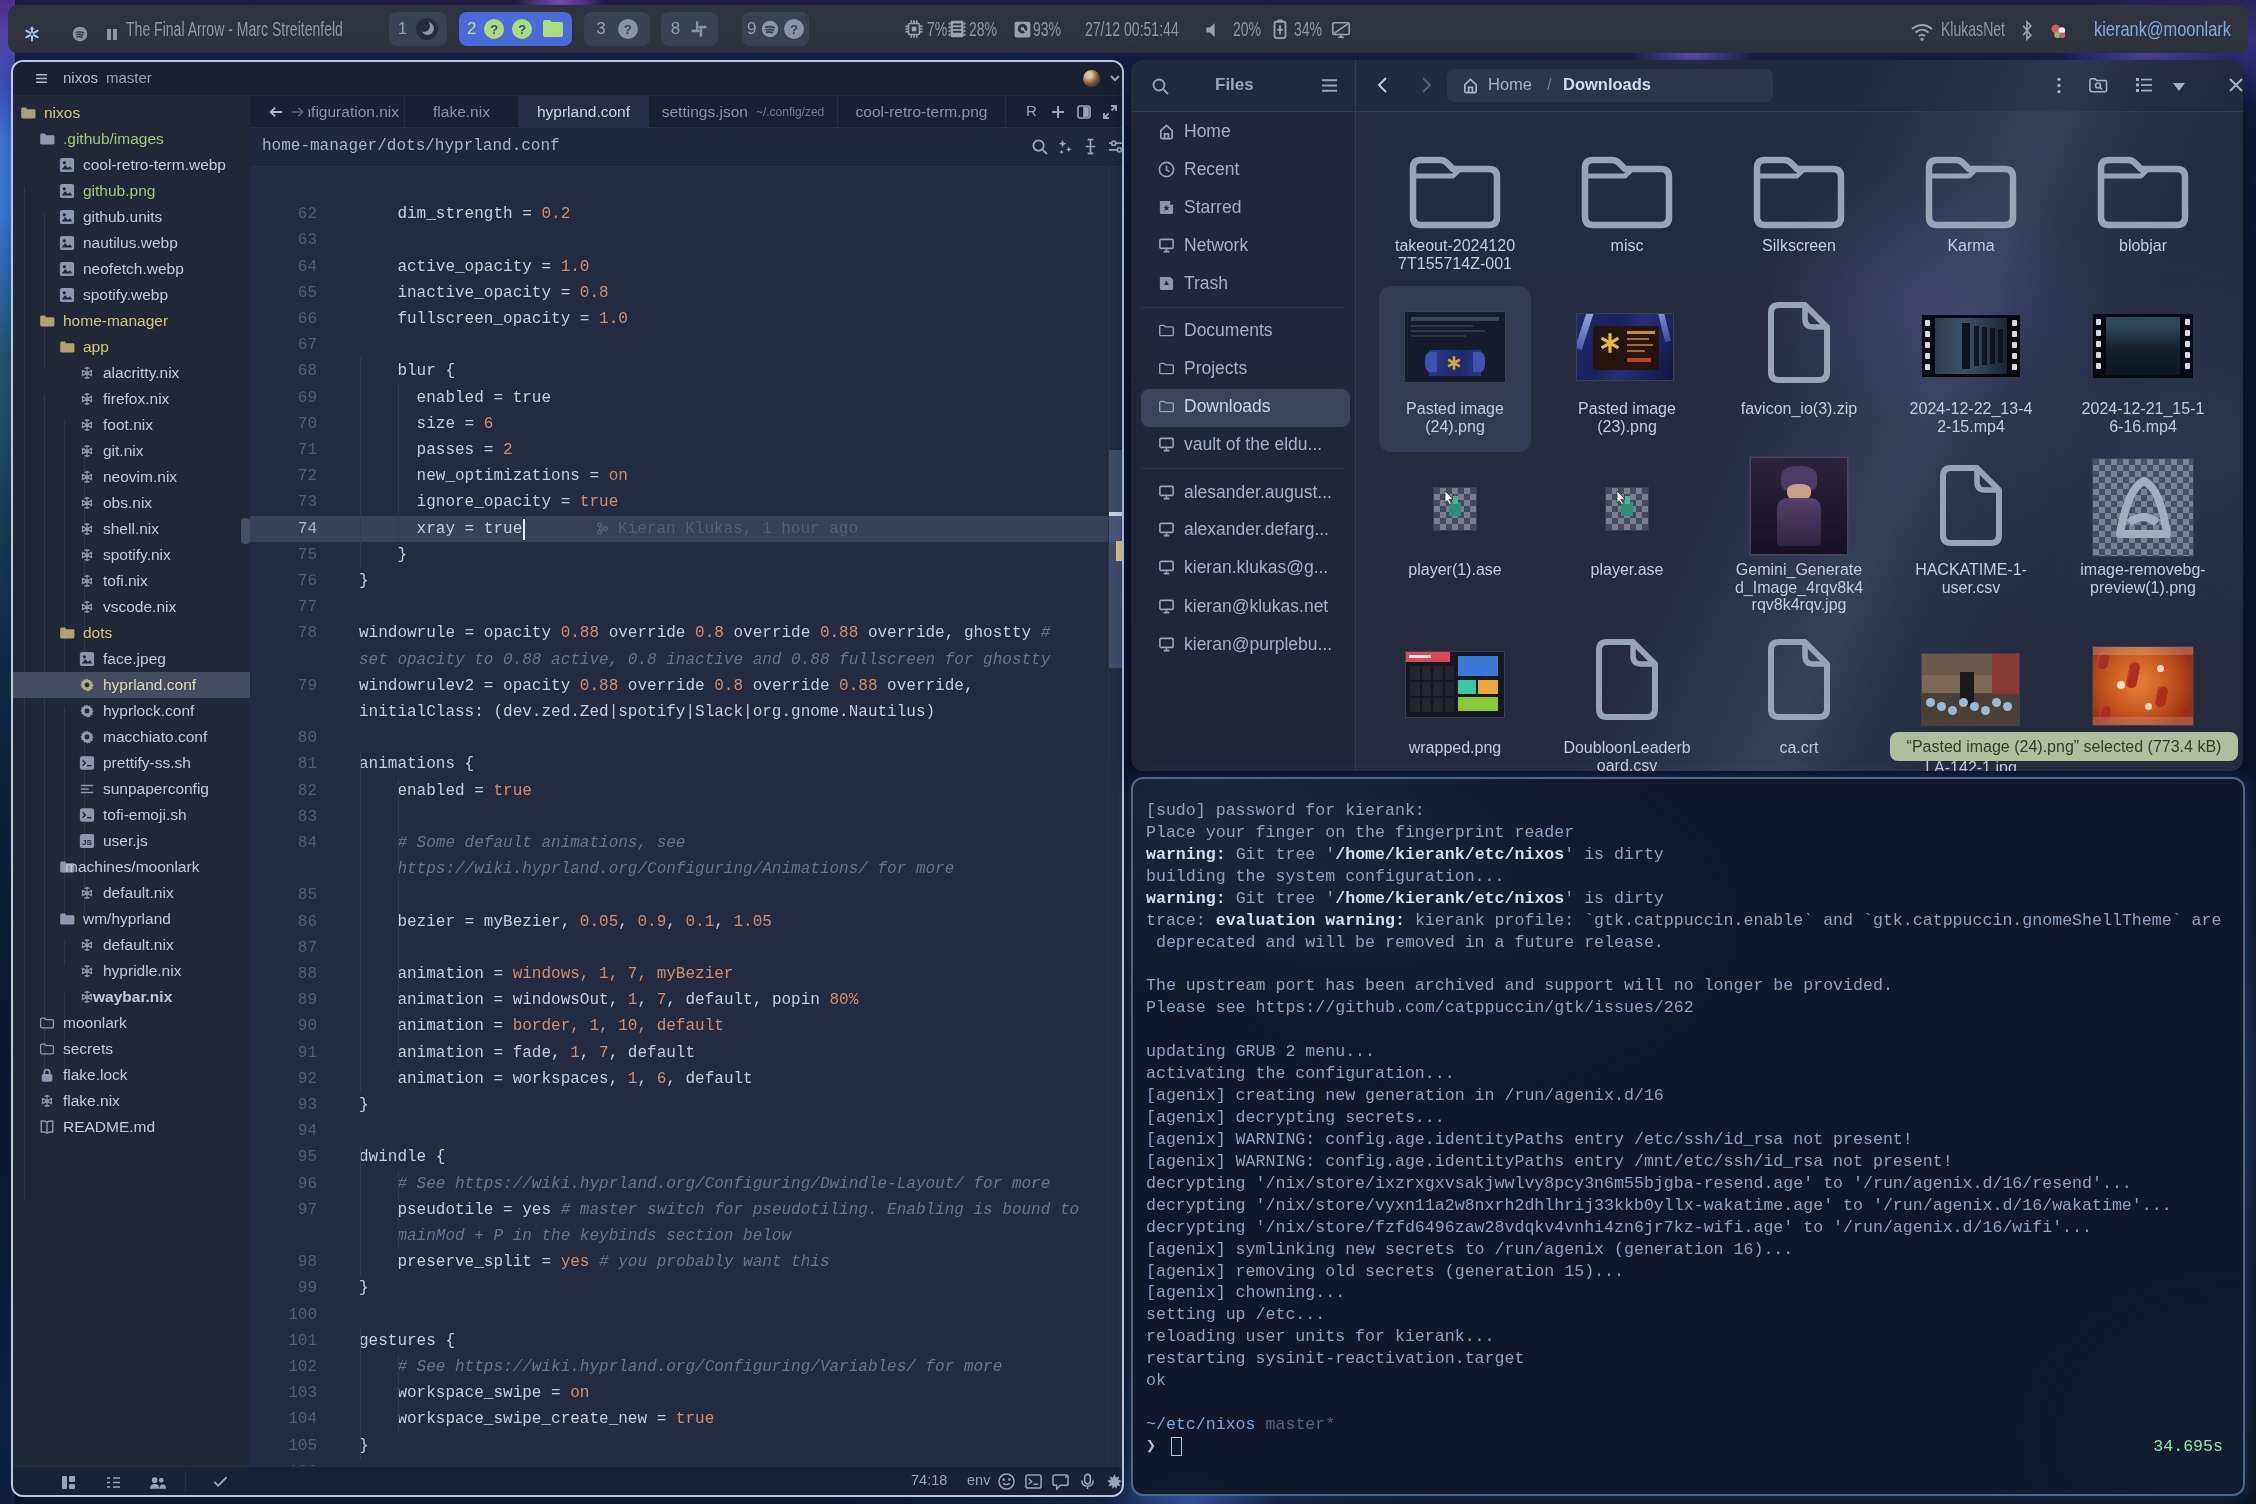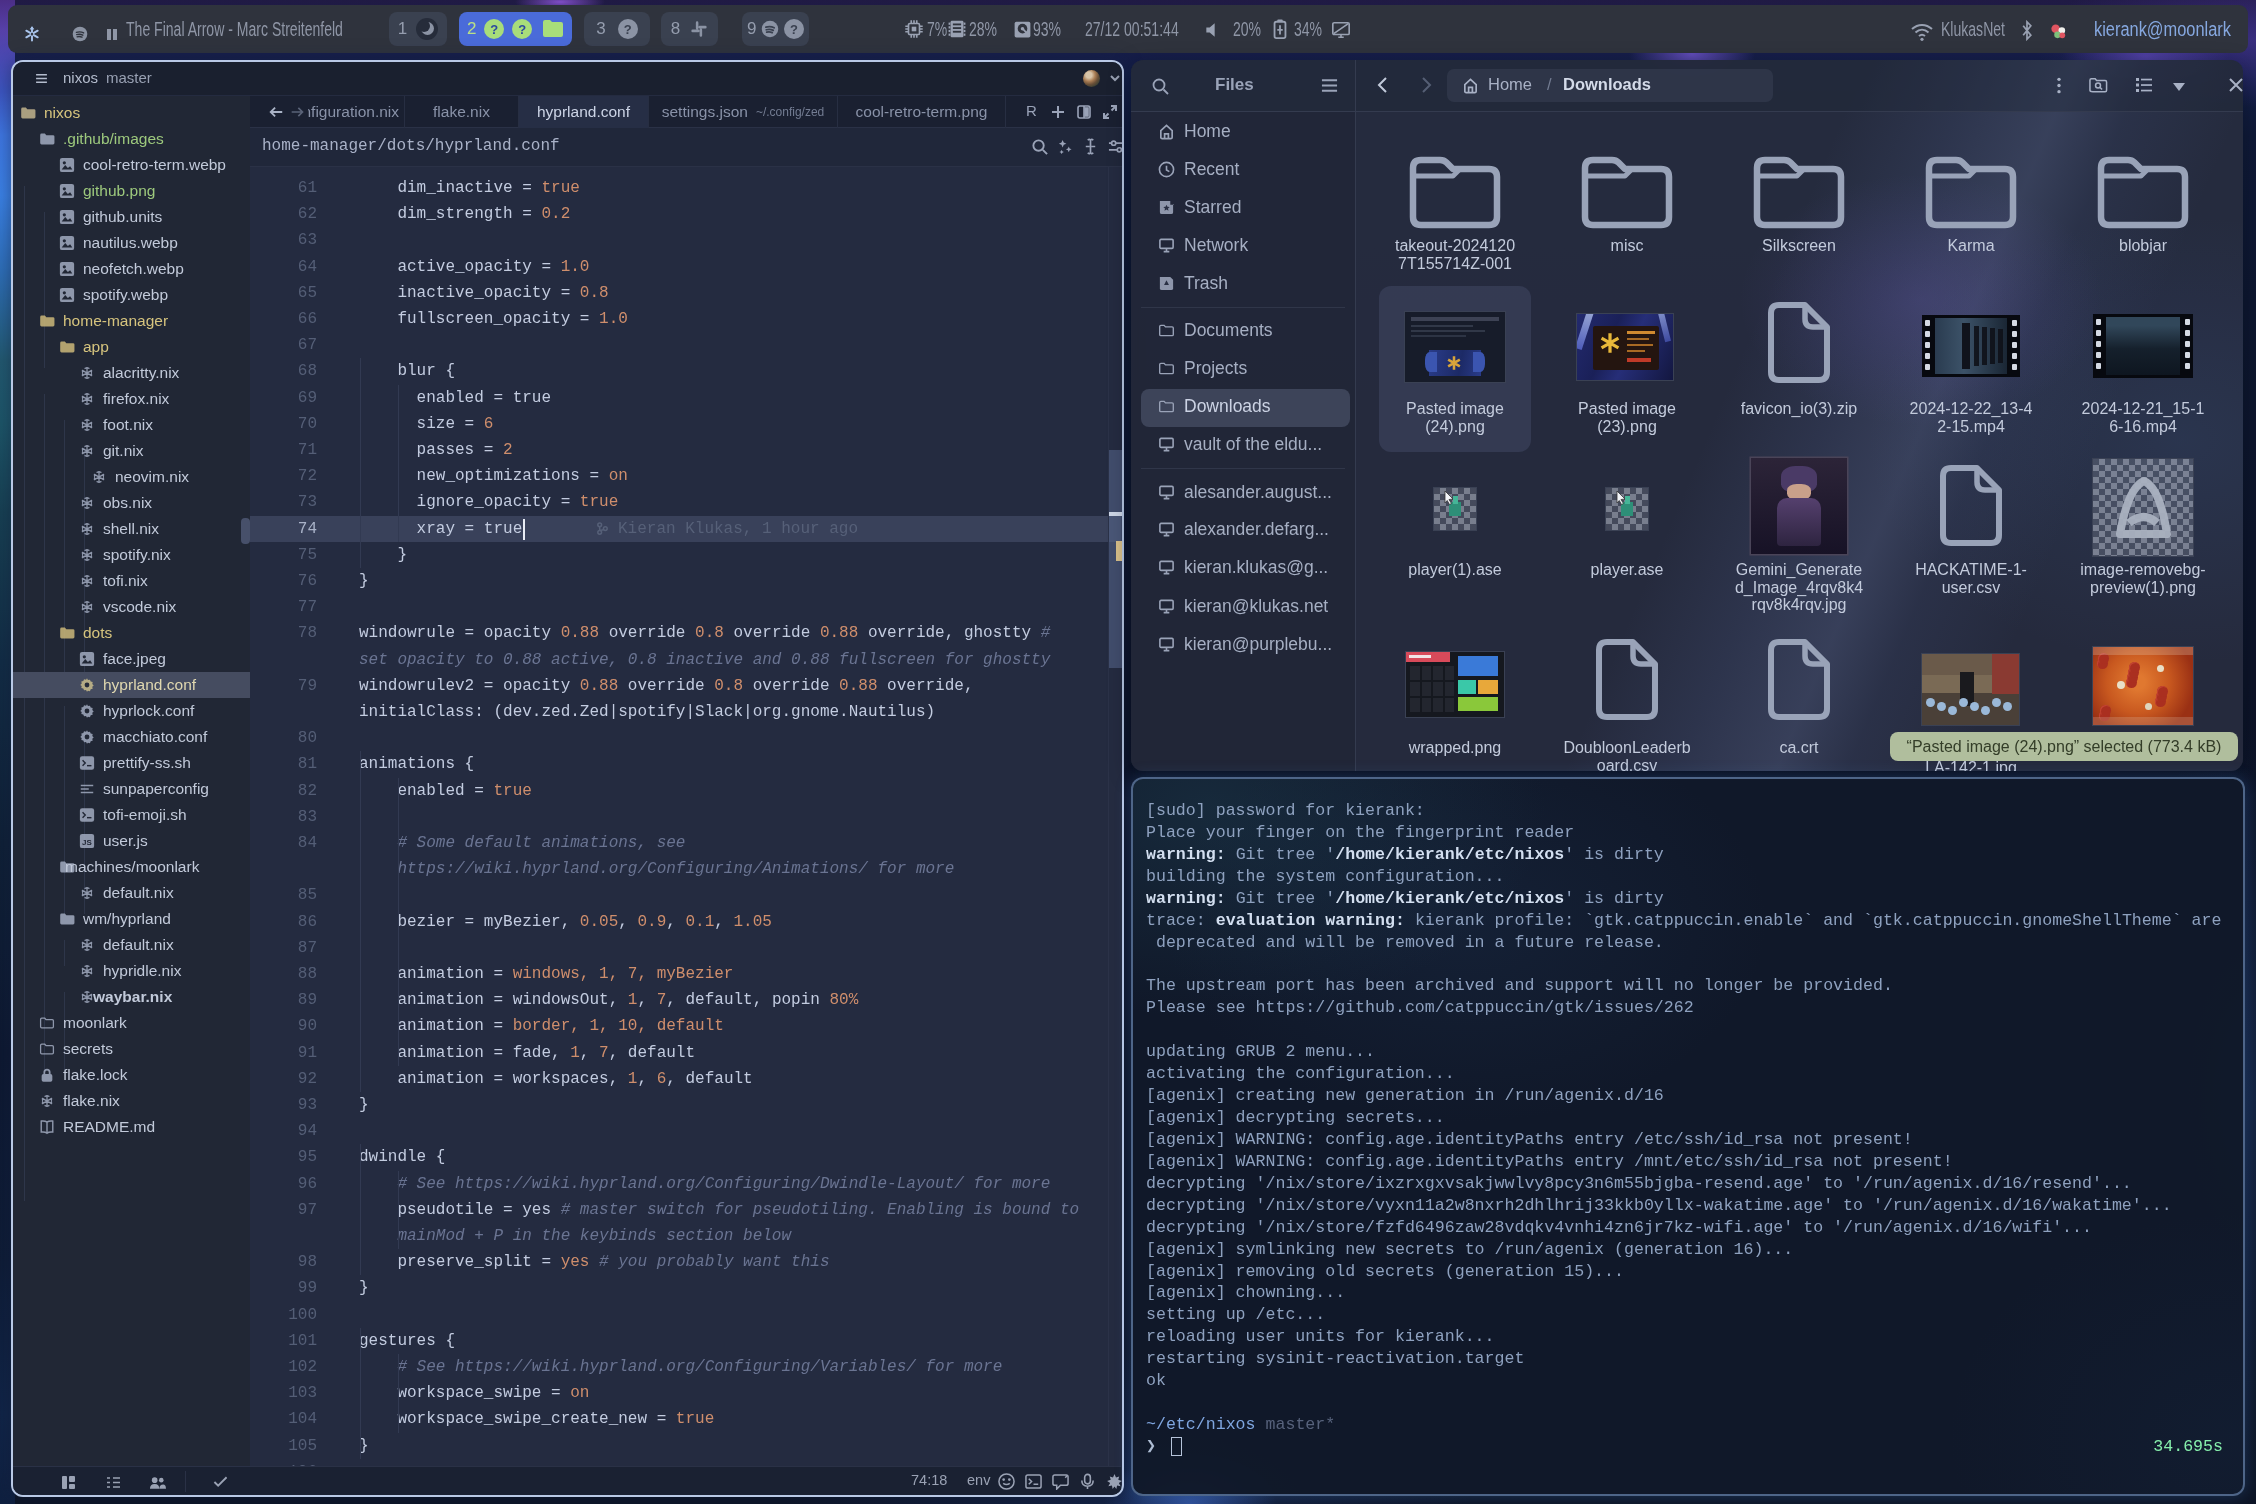--- a/index.html
+++ b/index.html
@@ -319,21 +319,21 @@
           <path d="M12 4v16M5.1 8l13.8 8M5.1 16l13.8-8M12 4l-3 1M12 4l3 1M12 20l-3-1M12 20l3-1M5.1 8l.3 3M5.1 16l.3-3M18.9 8l-.3 3M18.9 16l-.3-3" stroke-width="1.9"></path>
         </svg>
         <span class="" style="position:absolute;left:90px;">foot.nix</span>
       </div>
       <div class="trow" style="top:342px;">
         <svg class="ic" style="left:66px" viewBox="0 0 24 24" fill="none" stroke="#a2abc0" stroke-width="2.2" stroke-linecap="round">
           <path d="M12 4v16M5.1 8l13.8 8M5.1 16l13.8-8M12 4l-3 1M12 4l3 1M12 20l-3-1M12 20l3-1M5.1 8l.3 3M5.1 16l.3-3M18.9 8l-.3 3M18.9 16l-.3-3" stroke-width="1.9"></path>
         </svg>
         <span class="" style="position:absolute;left:90px;">git.nix</span>
       </div>
-      <div class="trow" style="top:368px;margin-left:12px;">
+      <div class="trow" style="top:368px;">
         <svg class="ic" style="left:66px" viewBox="0 0 24 24" fill="none" stroke="#a2abc0" stroke-width="2.2" stroke-linecap="round">
           <path d="M12 4v16M5.1 8l13.8 8M5.1 16l13.8-8M12 4l-3 1M12 4l3 1M12 20l-3-1M12 20l3-1M5.1 8l.3 3M5.1 16l.3-3M18.9 8l-.3 3M18.9 16l-.3-3" stroke-width="1.9"></path>
         </svg>
         <span class="" style="position:absolute;left:90px;">neovim.nix</span>
       </div>
       <div class="trow" style="top:394px;">
         <svg class="ic" style="left:66px" viewBox="0 0 24 24" fill="none" stroke="#a2abc0" stroke-width="2.2" stroke-linecap="round">
           <path d="M12 4v16M5.1 8l13.8 8M5.1 16l13.8-8M12 4l-3 1M12 4l3 1M12 20l-3-1M12 20l3-1M5.1 8l.3 3M5.1 16l.3-3M18.9 8l-.3 3M18.9 16l-.3-3" stroke-width="1.9"></path>
         </svg>
         <span class="" style="position:absolute;left:90px;">obs.nix</span>
@@ -533,21 +533,20 @@
       <svg class="abs" style="left:832px;top:10px" width="17" height="17" viewBox="0 0 18 18" fill="none" stroke="#9aa3b8" stroke-width="1.8">
         <path d="M6 2q3-1.5 3 1.5v11q0 3-3 1.5M12 2q-3-1.5-3 1.5v11q0 3 3 1.5M4 9h4M10 9h4"></path>
       </svg>
       <svg class="abs" style="left:858px;top:10px" width="17" height="17" viewBox="0 0 18 18" fill="none" stroke="#9aa3b8" stroke-width="1.8">
         <path d="M1 5.5h16M1 12.5h16"></path>
         <circle cx="6" cy="5.5" r="2.2" fill="#20273a"></circle>
         <circle cx="12" cy="12.5" r="2.2" fill="#20273a"></circle>
       </svg>
     </div>
     <div id="zedit" class="abs">
-      <div class="crow" style="top:8.0px"><span class="ln">61</span><span class="ct">    dim_inactive = <span class="o">true</span></span></div>
       <div class="crow" style="top:34.2px"><span class="ln">62</span><span class="ct">    dim_strength = <span class="o">0.2</span></span></div>
       <div class="crow" style="top:60.4px"><span class="ln">63</span><span class="ct"></span></div>
       <div class="crow" style="top:86.6px"><span class="ln">64</span><span class="ct">    active_opacity = <span class="o">1.0</span></span></div>
       <div class="crow" style="top:112.8px"><span class="ln">65</span><span class="ct">    inactive_opacity = <span class="o">0.8</span></span></div>
       <div class="crow" style="top:139.0px"><span class="ln">66</span><span class="ct">    fullscreen_opacity = <span class="o">1.0</span></span></div>
       <div class="crow" style="top:165.2px"><span class="ln">67</span><span class="ct"></span></div>
       <div class="crow" style="top:191.4px"><span class="ln">68</span><span class="ct">    blur {</span></div>
       <div class="crow" style="top:217.6px"><span class="ln">69</span><span class="ct">      enabled = true</span></div>
       <div class="crow" style="top:243.79999999999998px"><span class="ln">70</span><span class="ct">      size = <span class="o">6</span></span></div>
       <div class="crow" style="top:270.0px"><span class="ln">71</span><span class="ct">      passes = <span class="o">2</span></span></div>

